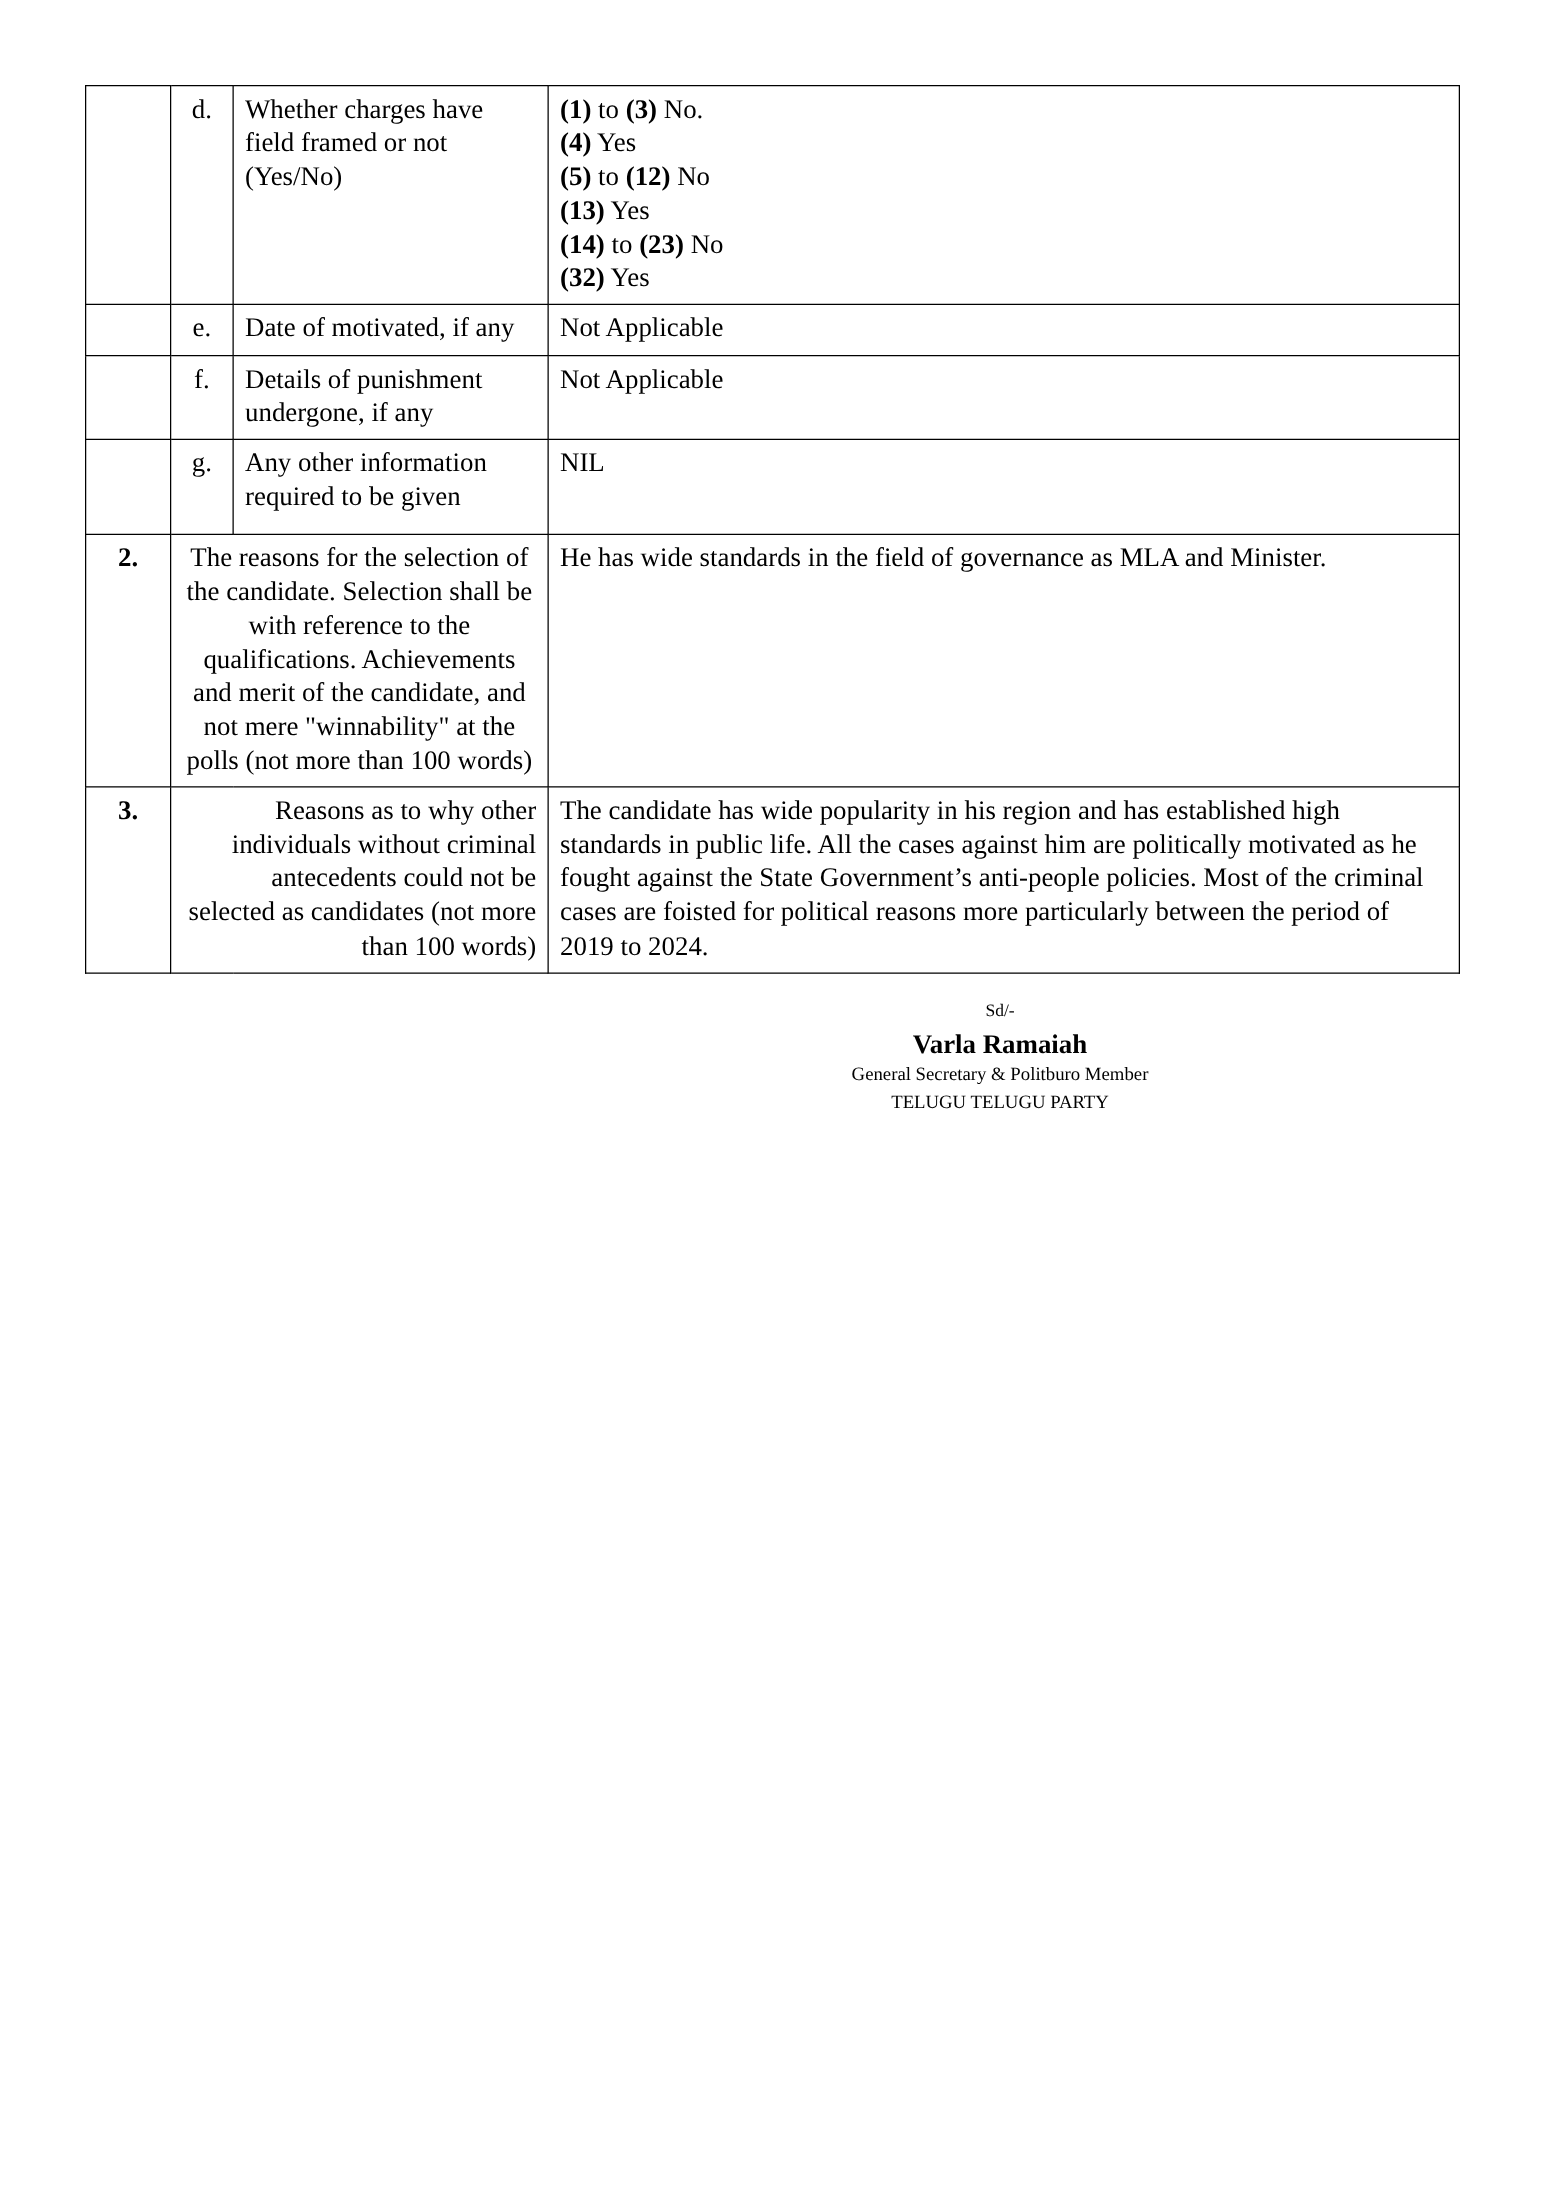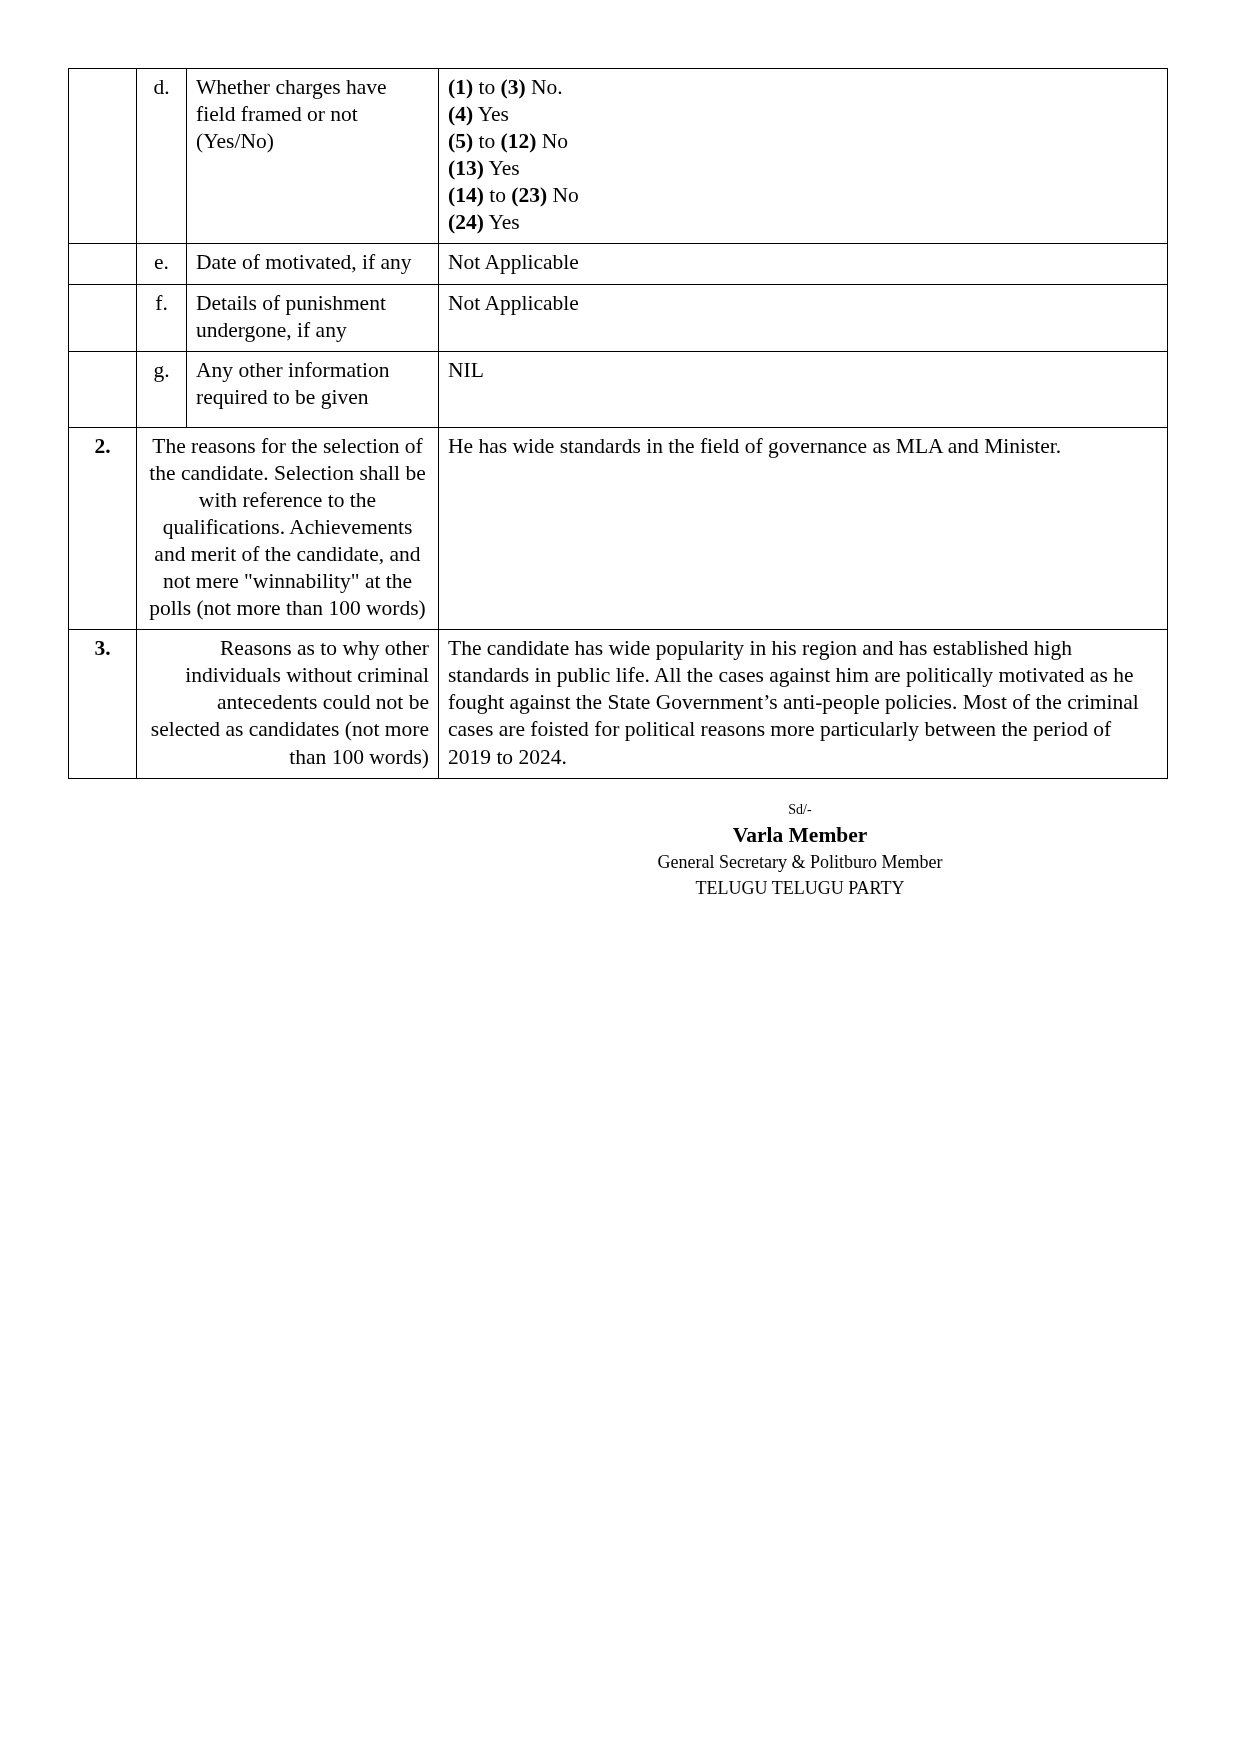--- a/index.html
+++ b/index.html
@@ -79,21 +79,21 @@
   }
   .signature .sd {
     font-size: 14px;
   }
   .signature .name {
     font-weight: bold;
     font-size: 21.5px;
   }
   .signature .role,
   .signature .party {
-    font-size: 18px;
+    font-size: 15px;
   }
 </style>
 </head>
 <body>
 
 <div class="page">
 
   <table class="doc-table">
     <colgroup>
       <col class="col-num">
@@ -106,21 +106,21 @@
       <tr>
         <td class="num"></td>
         <td class="letter">d.</td>
         <td class="cell-mid">Whether charges have field framed or not (Yes/No)</td>
         <td class="tight">
           <div class="charge-line"><b>(1)</b><span> to </span><b>(3)</b><span> No.</span></div>
           <div class="charge-line"><b>(4)</b><span> </span><b></b><span>Yes</span></div>
           <div class="charge-line"><b>(5)</b><span> to </span><b>(12)</b><span> No</span></div>
           <div class="charge-line"><b>(13)</b><span> </span><b></b><span>Yes</span></div>
           <div class="charge-line"><b>(14)</b><span> to </span><b>(23)</b><span> No</span></div>
-          <div class="charge-line"><b>(24)</b><span> </span><b></b><span>Yes</span></div>
+          <div class="charge-line"><b>(32)</b><span> </span><b></b><span>Yes</span></div>
         </td>
       </tr>
 
       <tr>
         <td class="num"></td>
         <td class="letter">e.</td>
         <td>Date of motivated, if any</td>
         <td class="val-mid">Not Applicable</td>
       </tr>
 
@@ -148,18 +148,18 @@
         <td class="num">3.</td>
         <td class="letter" colspan="2" style="text-align:right; vertical-align:middle; padding:5px 9px 7px 9px;">Reasons as to why other individuals without criminal antecedents could not be selected as candidates (not more than 100 words)</td>
         <td>The candidate has wide popularity in his region and has established high standards in public life.  All the cases against him are politically motivated as he fought against the State Government’s anti-people policies. Most of the criminal cases are foisted for political reasons more particularly between the period of 2019 to 2024.</td>
       </tr>
 
     </tbody>
   </table>
 
   <div class="signature">
     <div class="sd">Sd/-</div>
-    <div class="name">Varla Member</div>
+    <div class="name">Varla Ramaiah</div>
     <div class="role">General Secretary &amp; Politburo Member</div>
     <div class="party">TELUGU TELUGU PARTY</div>
   </div>
 
 </div>
 
 </body></html>

